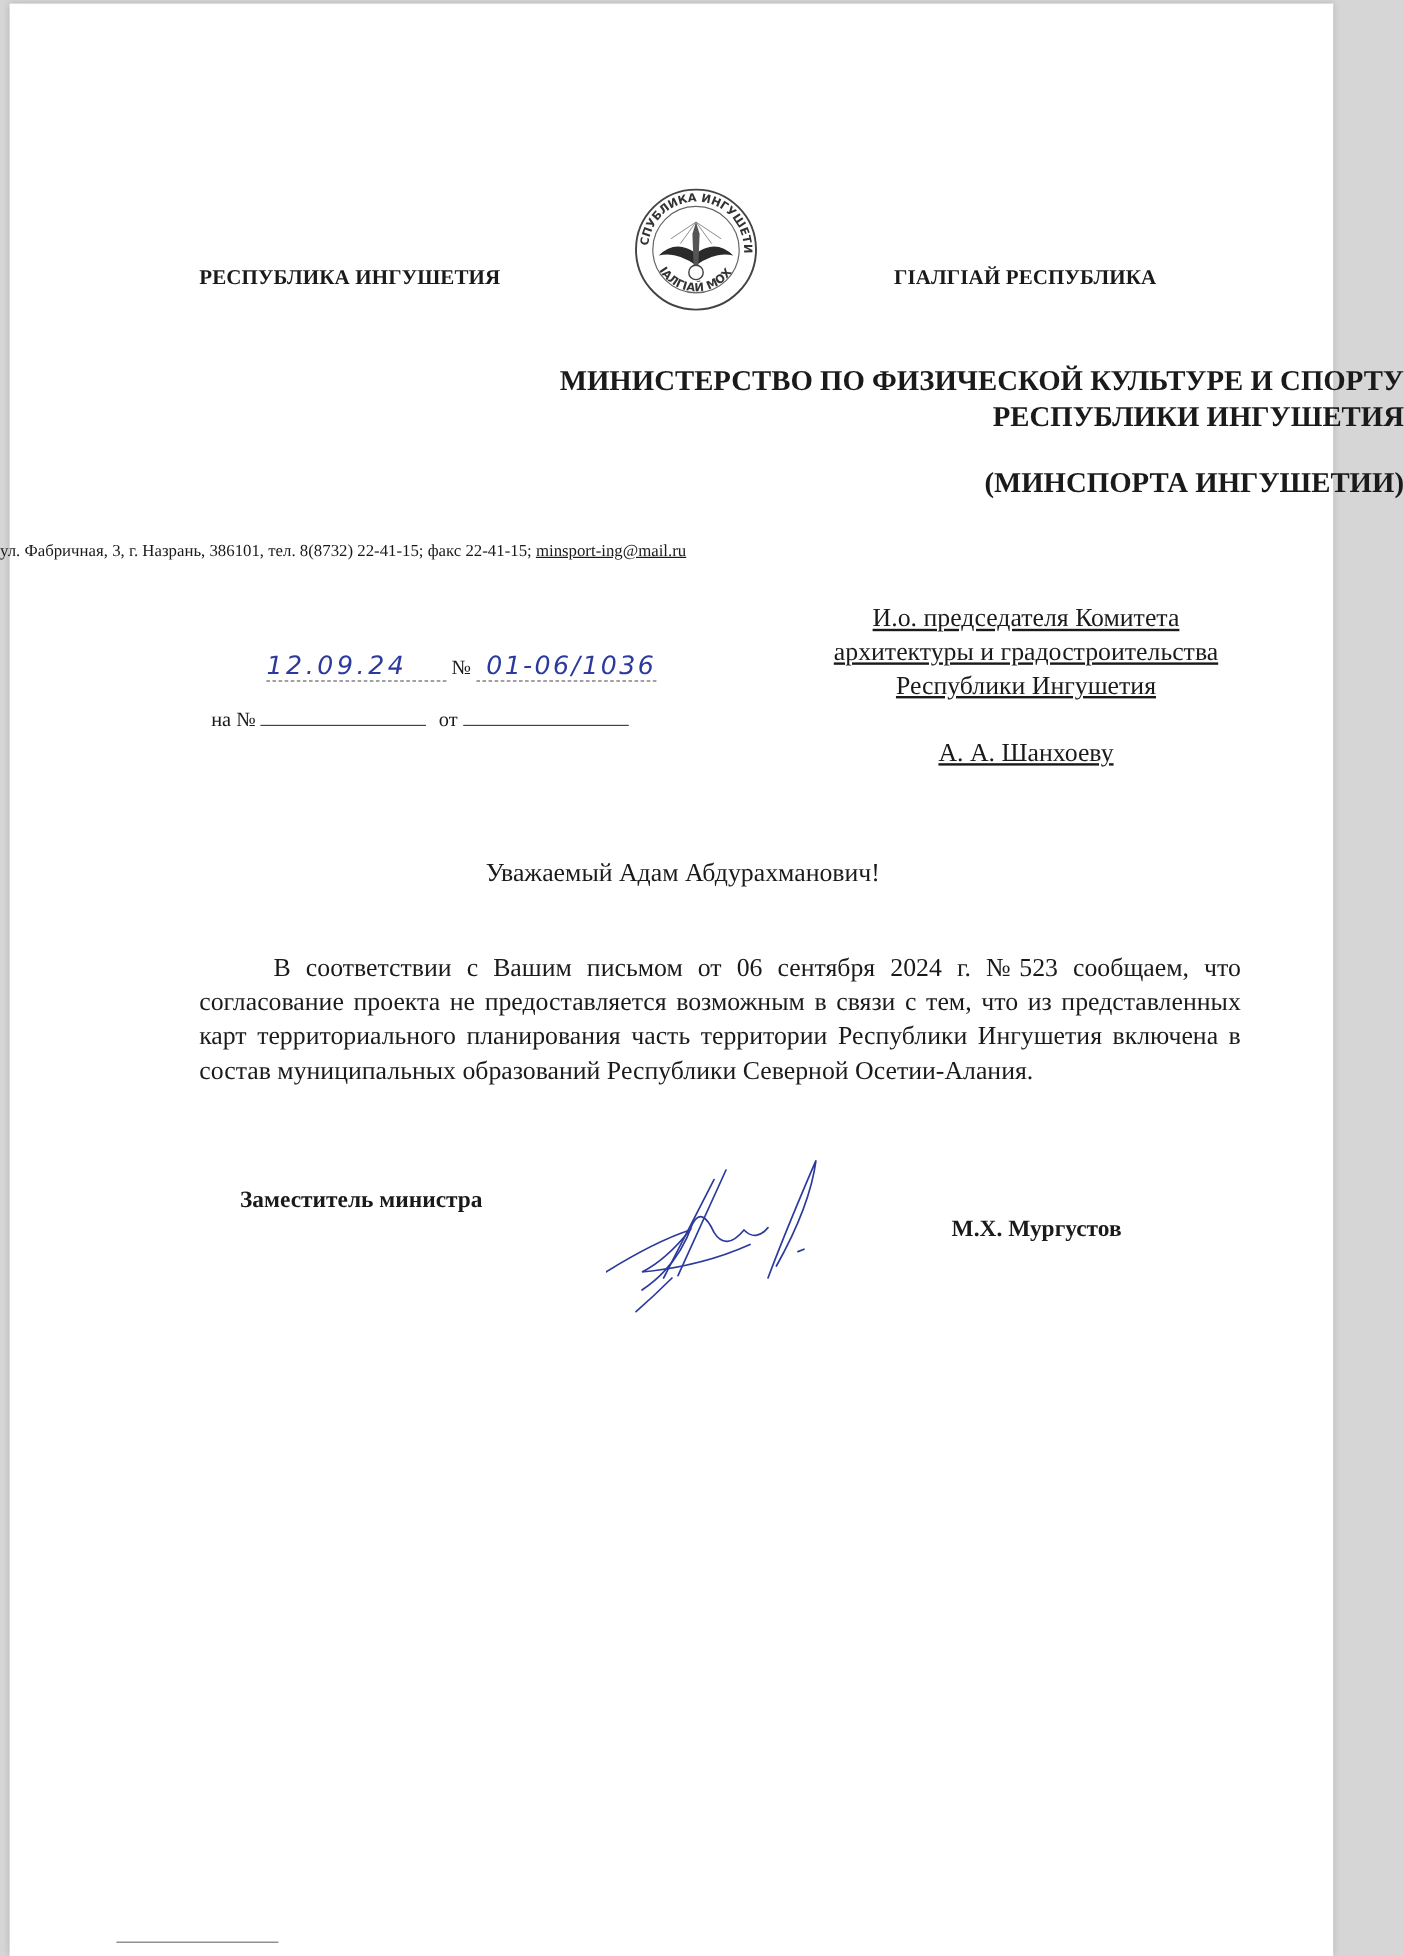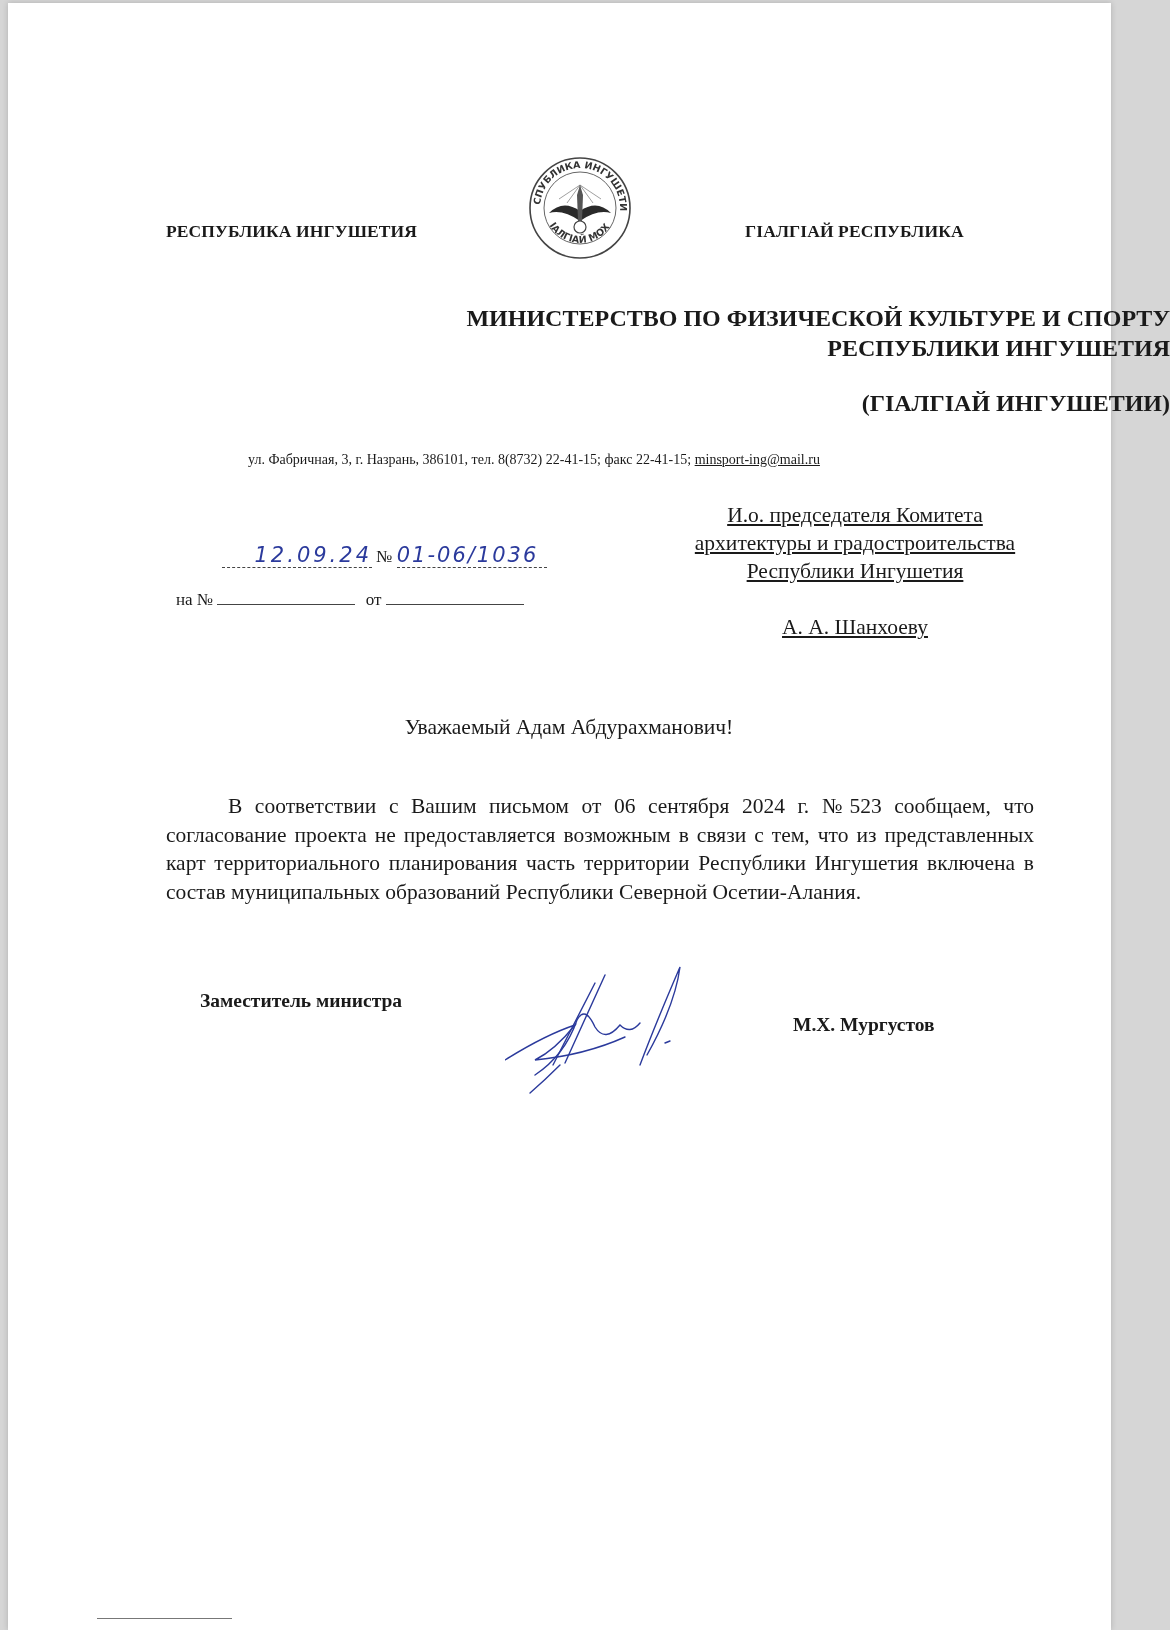--- a/index.html
+++ b/index.html
@@ -8,26 +8,26 @@
     font-family:"Liberation Serif", "DejaVu Serif", serif; color:#1a1a1a;
   }
   .sheet {
     position:absolute; left:8px; top:3px; width:1103px; height:1627px;
     background:#ffffff; box-shadow:0 0 6px rgba(0,0,0,0.18);
   }
   .abs { position:absolute; white-space:nowrap; }
   .hdr-side { font-weight:bold; font-size:17.5px; letter-spacing:0.1px; }
   .emblem { position:absolute; left:527px; top:155px; width:106px; height:106px; }
   .ministry { position:absolute; left:0; width:1170px; text-align:right; font-weight:bold; font-size:24px; line-height:30px; }
-  .address { position:absolute; left:0; width:1068px; text-align:center; font-size:14px; top:452px; }
+  .address { position:absolute; left:0; width:1068px; text-align:left; font-size:14px; top:452px; }
   .address .mail { text-decoration:underline; }
   .recipient { position:absolute; left:660px; width:390px; text-align:center; font-size:21.5px; line-height:28px; }
   .regline { font-size:17px; }
   .hand { font-family:"DejaVu Sans", sans-serif; color:#2b3a9c; font-style:italic; font-size:21px; letter-spacing:3px; }
-  .uline { display:inline-block; border-bottom:1px dashed #444; }
+  .uline { display:inline-block; border-bottom:1px dashed #444;text-align:right; }
   .salutation { position:absolute; left:0; width:1138px; text-align:center; font-size:21.5px; top:715px; }
   .body-text {
     position:absolute; left:166px; width:868px; top:792px; font-size:21.5px; line-height:28.5px;
     text-align:justify; text-indent:62px;
   }
   .sig-title { font-weight:bold; font-size:19.5px; }
   .signature { position:absolute; left:505px; top:965px; width:200px; height:130px; }
   .footer-line { position:absolute; left:97px; top:1618px; width:135px; height:1px; background:#777; }
 </style>
 </head>
@@ -54,27 +54,27 @@
       <line x1="53" y1="30" x2="32" y2="44"></line>
       <line x1="53" y1="30" x2="74" y2="44"></line>
   </g>
   <path d="M22 58 Q36 44 53 56 Q70 44 84 58 Q70 54 53 66 Q36 54 22 58 Z" fill="#2a2a2a"></path>
   <path d="M50 40 L53 30 L56 40 L55 66 L51 66 Z" fill="#555"></path>
   <circle cx="53" cy="72" r="6" fill="none" stroke="#444" stroke-width="1.2"></circle>
 </svg>
 
 <div class="ministry" style="top:303px;">МИНИСТЕРСТВО ПО ФИЗИЧЕСКОЙ КУЛЬТУРЕ И СПОРТУ</div>
 <div class="ministry" style="top:333px;">РЕСПУБЛИКИ ИНГУШЕТИЯ</div>
-<div class="ministry" style="top:388px;">(ГIАЛГIАЙ  ИНГУШЕТИИ)</div>
+<div class="ministry" style="top:388px;">(МИНСПОРТА  ИНГУШЕТИИ)</div>
 <div class="address">
   <span>ул. Фабричная, 3,  г. Назрань, 386101, тел. 8(8732) 22-41-15; факс 22-41-15; </span><span class="mail">minsport-ing@mail.ru</span>
 </div>
 
 <div class="abs regline" style="left:222px; top:543px;">
-  <span class="uline hand" style="width:150px; text-align:right;">12.09.24</span>
+  <span class="uline hand" style="width:150px; text-align:left;">12.09.24</span>
   <span>№</span>
   <span class="uline hand" style="width:150px; letter-spacing:2px;">01-06/1036</span>
 </div>
 <div class="abs regline" style="left:176px; top:590px;">
   <span>на №</span>
   <span class="uline" style="width:138px; border-bottom-style:solid;"></span>
   <span style="margin-left:6px;">от</span>
   <span class="uline" style="width:138px; border-bottom-style:solid;"></span>
 </div>
 

